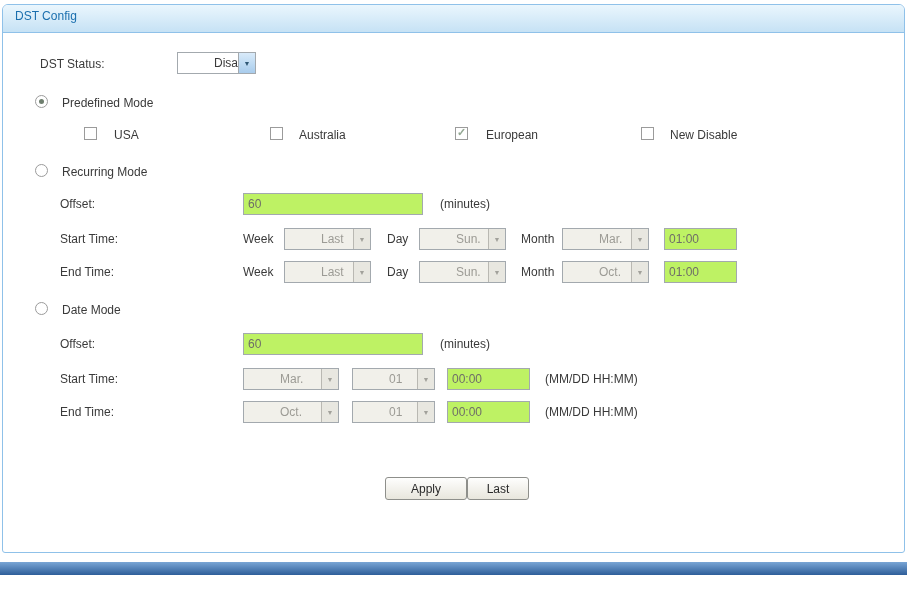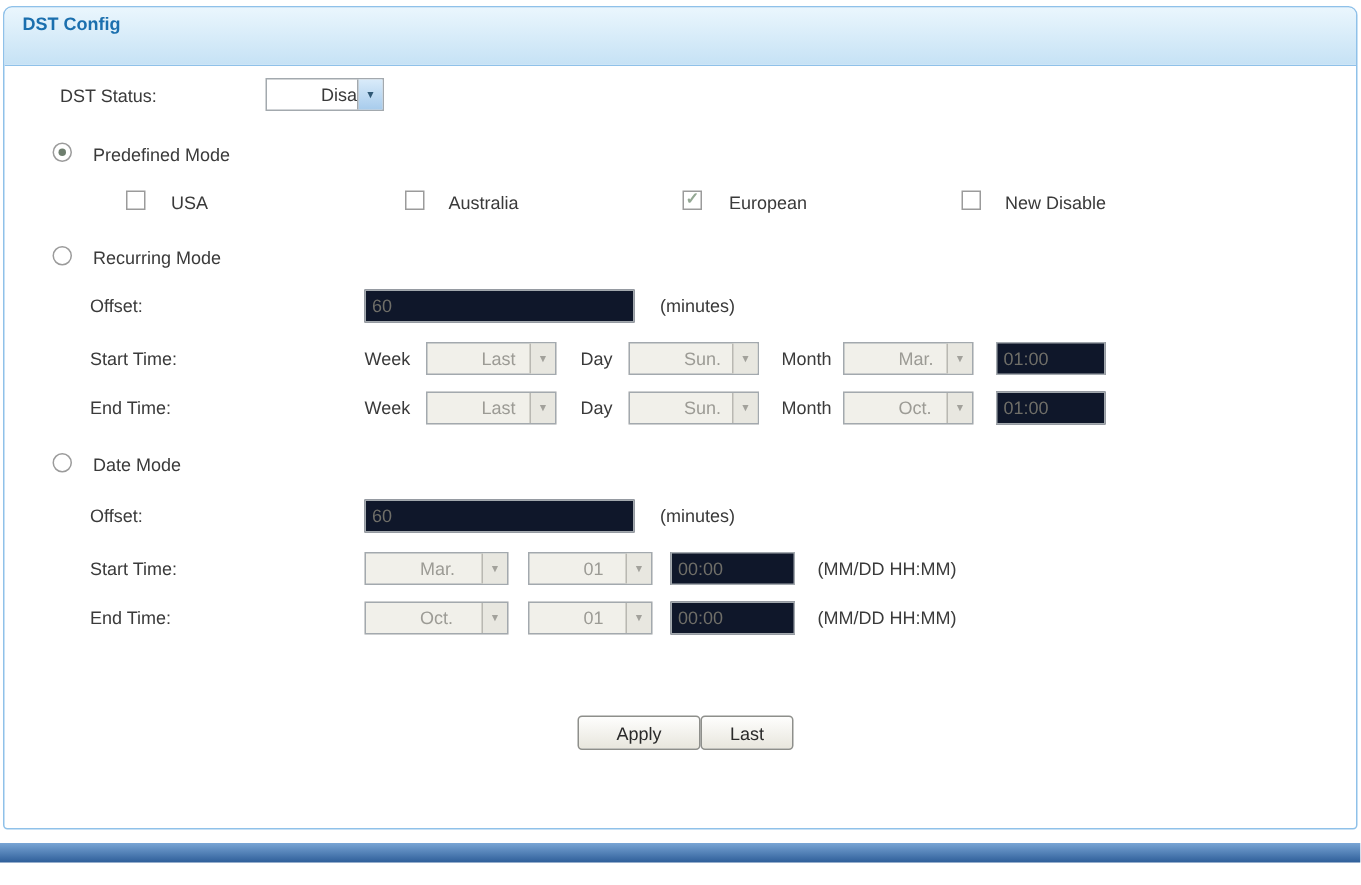--- a/index.html
+++ b/index.html
@@ -1,30 +1,30 @@
 <!DOCTYPE html>
 <html><head>
 <meta charset="utf-8">
 <style>
   * { margin:0; padding:0; box-sizing:border-box; }
   html,body { width:907px; height:590px; }
   body { position:relative; background:#ffffff; font-family:"Liberation Sans", sans-serif; font-size:12px; color:#3a3a3a; overflow:hidden; }
 
   .panel { position:absolute; left:2px; top:4px; width:903px; height:549px; border:1px solid #8FC1E9; border-radius:6px 6px 3px 3px; background:#fff; }
-  .panel-header { height:39px; line-height:23px; padding-left:12px; background:linear-gradient(#EAF6FD,#C6E2F5); border-bottom:1px solid #8FC1E9; border-radius:5px 5px 0 0; color:#1B6FAE;font-weight:bold; }
+  .panel-header { height:28px; line-height:23px; padding-left:12px; background:linear-gradient(#EAF6FD,#C6E2F5); border-bottom:1px solid #8FC1E9; border-radius:5px 5px 0 0; color:#1B6FAE; }
 
   .lbl { position:absolute; white-space:nowrap; line-height:14px; }
 
   .sel { position:absolute; height:22px; border:1px solid #A3A9AE; background:#fff; display:flex; align-items:stretch; cursor:default;padding-left:32px; }
   .sel .val { flex:1; padding:3px 3px 0 4px; white-space:nowrap; overflow:hidden; }
   .sel .arr { width:17px; display:flex; align-items:center; justify-content:center; font-size:7px; color:#2F5875; background:linear-gradient(#D9EBFA,#A8CCEC); border-left:1px solid #A3A9AE; }
   .sel.dis { background:#F1F0EA; color:#9C9B95; }
   .sel.dis .arr { background:#E8E7E0; color:#A2A19B; border-left-color:#B9B8B2; }
 
-  .tin { position:absolute; height:22px; border:1px solid #A3A9AE; background:#0f172a; color:#6F6E68; padding:0 4px; font-family:"Liberation Sans", sans-serif; font-size:12px; }
+  .tin { position:absolute; height:22px; border:1px solid #A3A9AE; background:#bef264; color:#6F6E68; padding:0 4px; font-family:"Liberation Sans", sans-serif; font-size:12px; }
 
   .cb { position:absolute; width:13px; height:13px; border:1px solid #9B9B9B; background:#fff; }
   .cb .check { display:none; position:absolute; left:1px; top:-2px; font-size:11px; font-weight:bold; color:#94A894; }
   .cb.checked .check { display:block; }
 
   .radio { position:absolute; width:13px; height:13px; border:1px solid #9B9B9B; border-radius:50%; background:#fff; }
   .radio .dot { display:none; position:absolute; left:3px; top:3px; width:5px; height:5px; border-radius:50%; background:#6E7E6E; }
   .radio.checked .dot { display:block; }
 
   .btn { position:absolute; height:23px; border:1px solid #8E8F8B; border-radius:3px; background:linear-gradient(#FEFEFD,#E8E6DD); font-family:"Liberation Sans", sans-serif; font-size:12px; color:#2a2a2a; text-align:center; cursor:default; }

